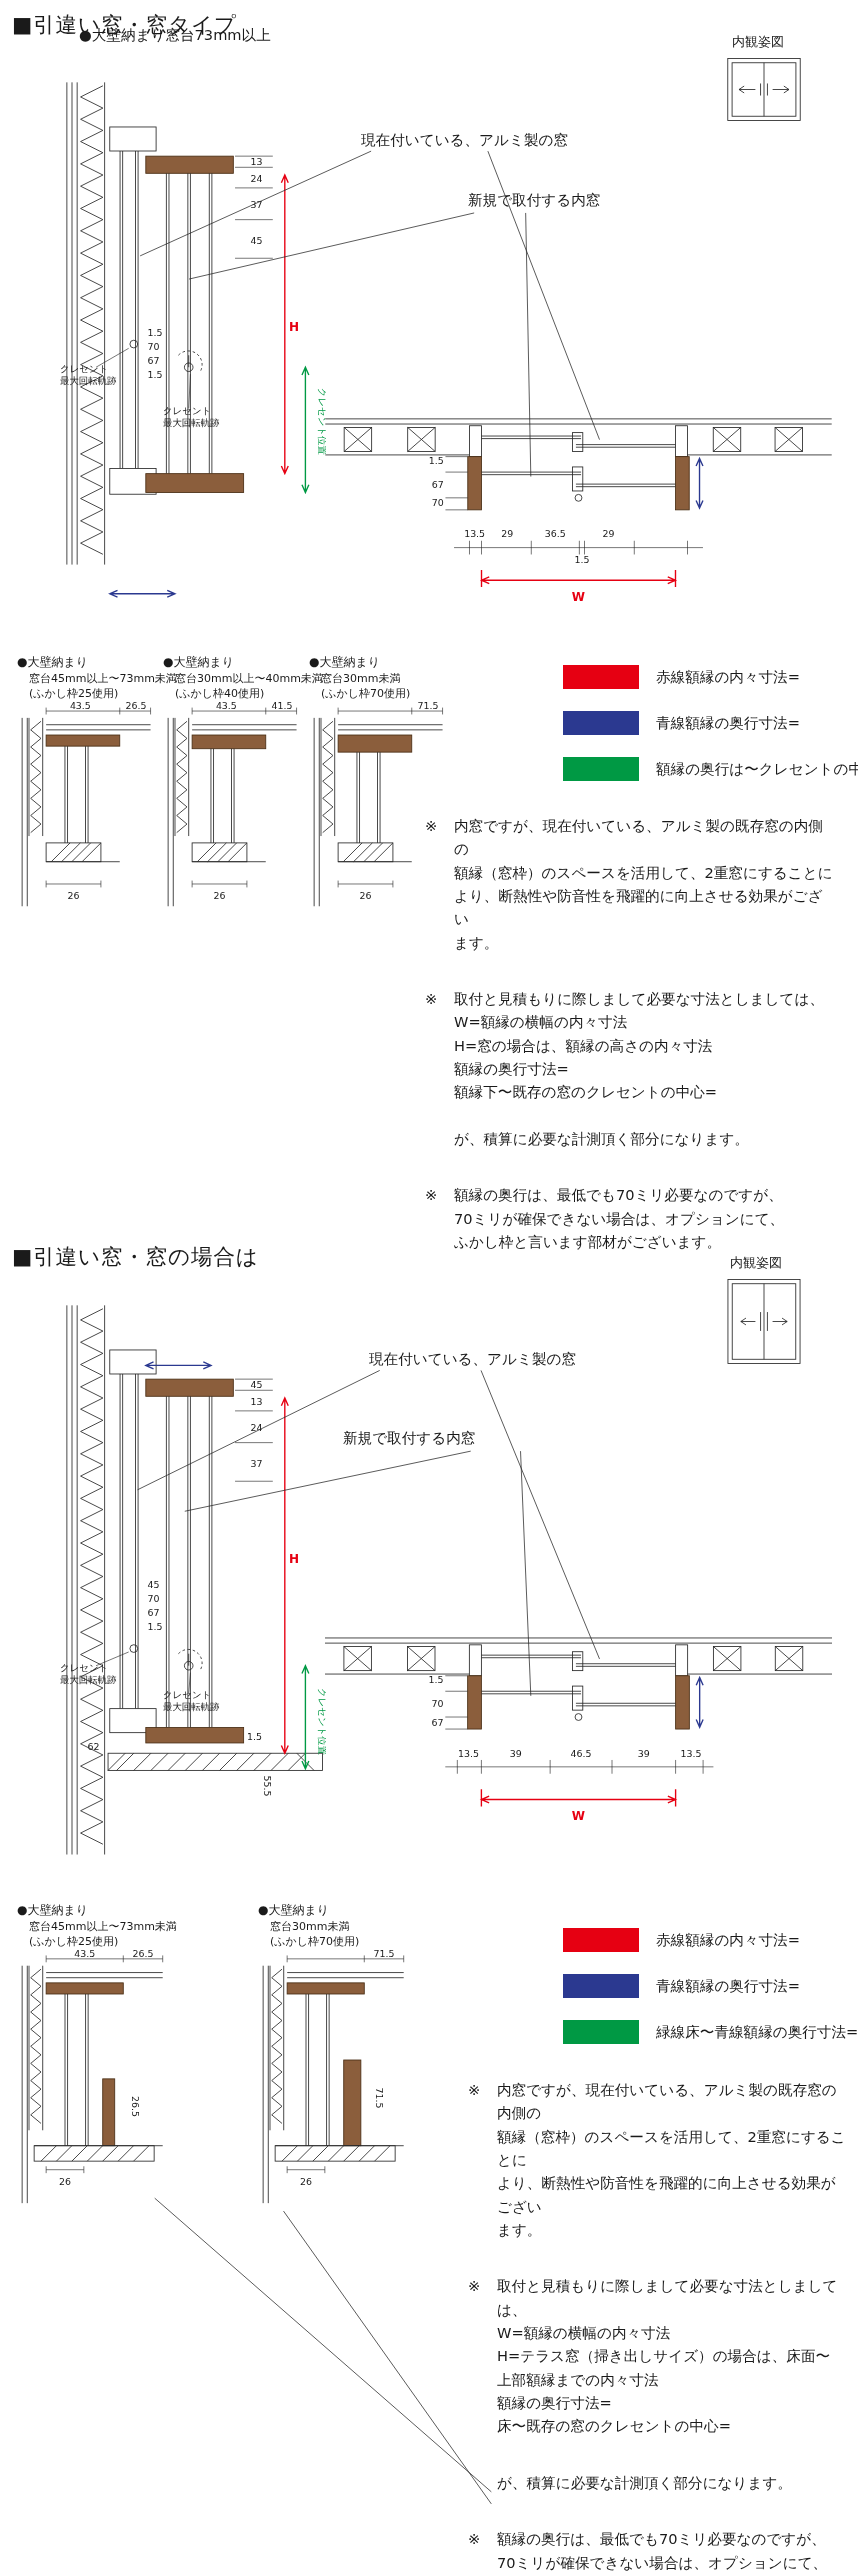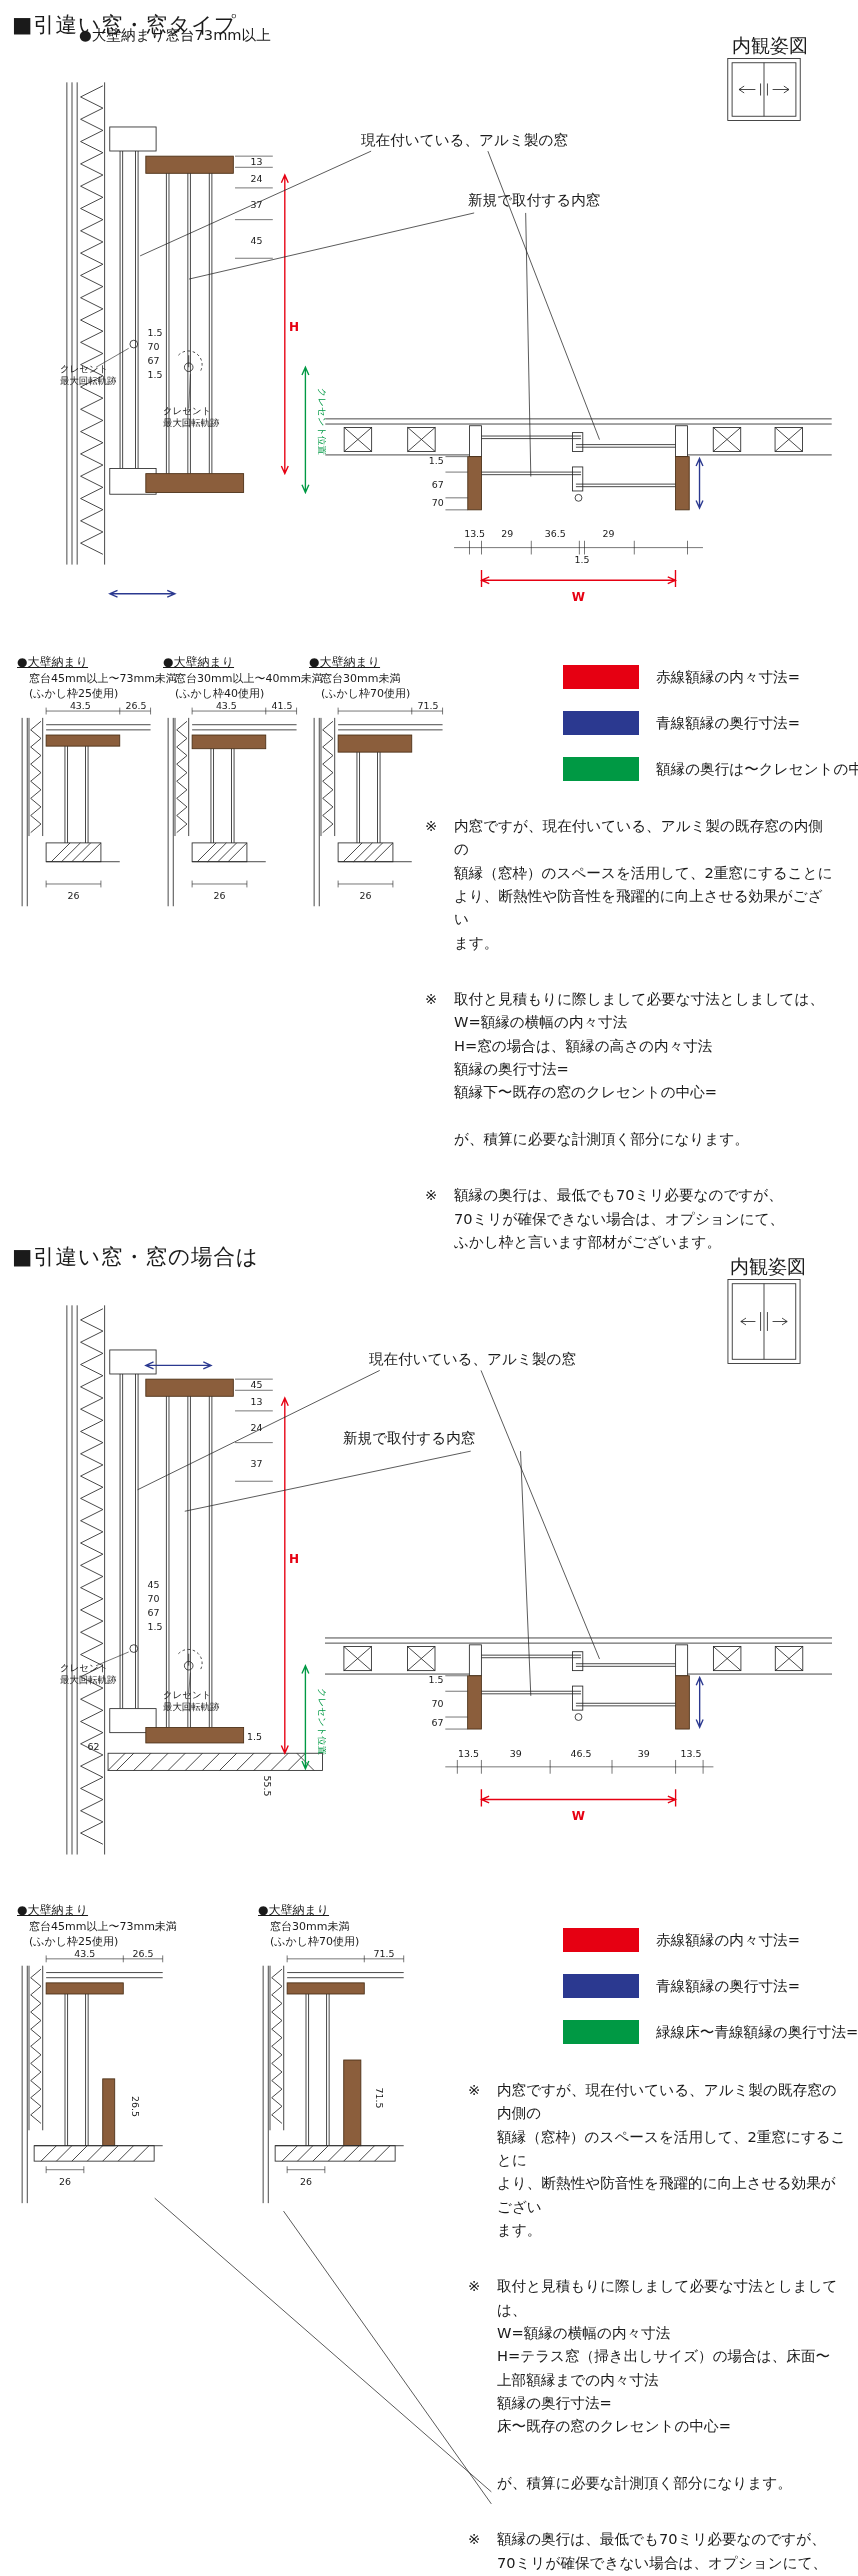--- a/index.html
+++ b/index.html
@@ -1,31 +1,31 @@
 <!DOCTYPE html>
 <html style="font-size:13.7px"><head>
 <meta charset="utf-8">
 <style>
   html,body{margin:0;padding:0;}
   body{width:859px;height:2576px;position:relative;background:#ffffff;
        font-family:"DejaVu Sans",sans-serif;color:#1a1a1a;overflow:hidden;}
   .abs{position:absolute;}
   .sec-title{font-size:21.5px;font-weight:normal;letter-spacing:0.9px;}
   .sec-subtitle{font-size:14.6px;}
-  .view-label{font-size:19px;font-family:Liberation Serif, serif;}
+  .view-label{font-size:13px;font-family:Liberation Serif, serif;}
   .callout{font-size:14.6px;white-space:nowrap;}
   .legend{display:flex;flex-direction:column;gap:22px;}
   .legend-row{display:flex;align-items:center;padding-left:48px;}
   .legend-swatch{width:76px;height:24px;margin-right:17px;flex:none;}
   .legend-text{font-size:14.6px;white-space:nowrap;}
   .notes{display:flex;flex-direction:column;}
   .note{display:flex;font-size:14.6px;line-height:1.6;margin-bottom:33px;}
   .note-marker{width:29px;flex:none;}
   .note-text{white-space:pre-line;}
-  .detail-l1{font-size:12px;text-decoration:underline;}
+  .detail-l1{font-size:12px;}
   .detail-l2,.detail-l3{font-size:11px;padding-left:12px;line-height:1.4;white-space:nowrap;}
   svg{display:block;}
   svg text{font-family:"DejaVu Sans",sans-serif;}
   .dim{font-size:11px;fill:#1a1a1a;}
   .dim-red{font-size:14px;fill:#e60012;font-weight:bold;}
   .dim-green{font-size:11px;fill:#009944;}
   .overlay{pointer-events:none;}
 </style>
 </head>
 <body>

